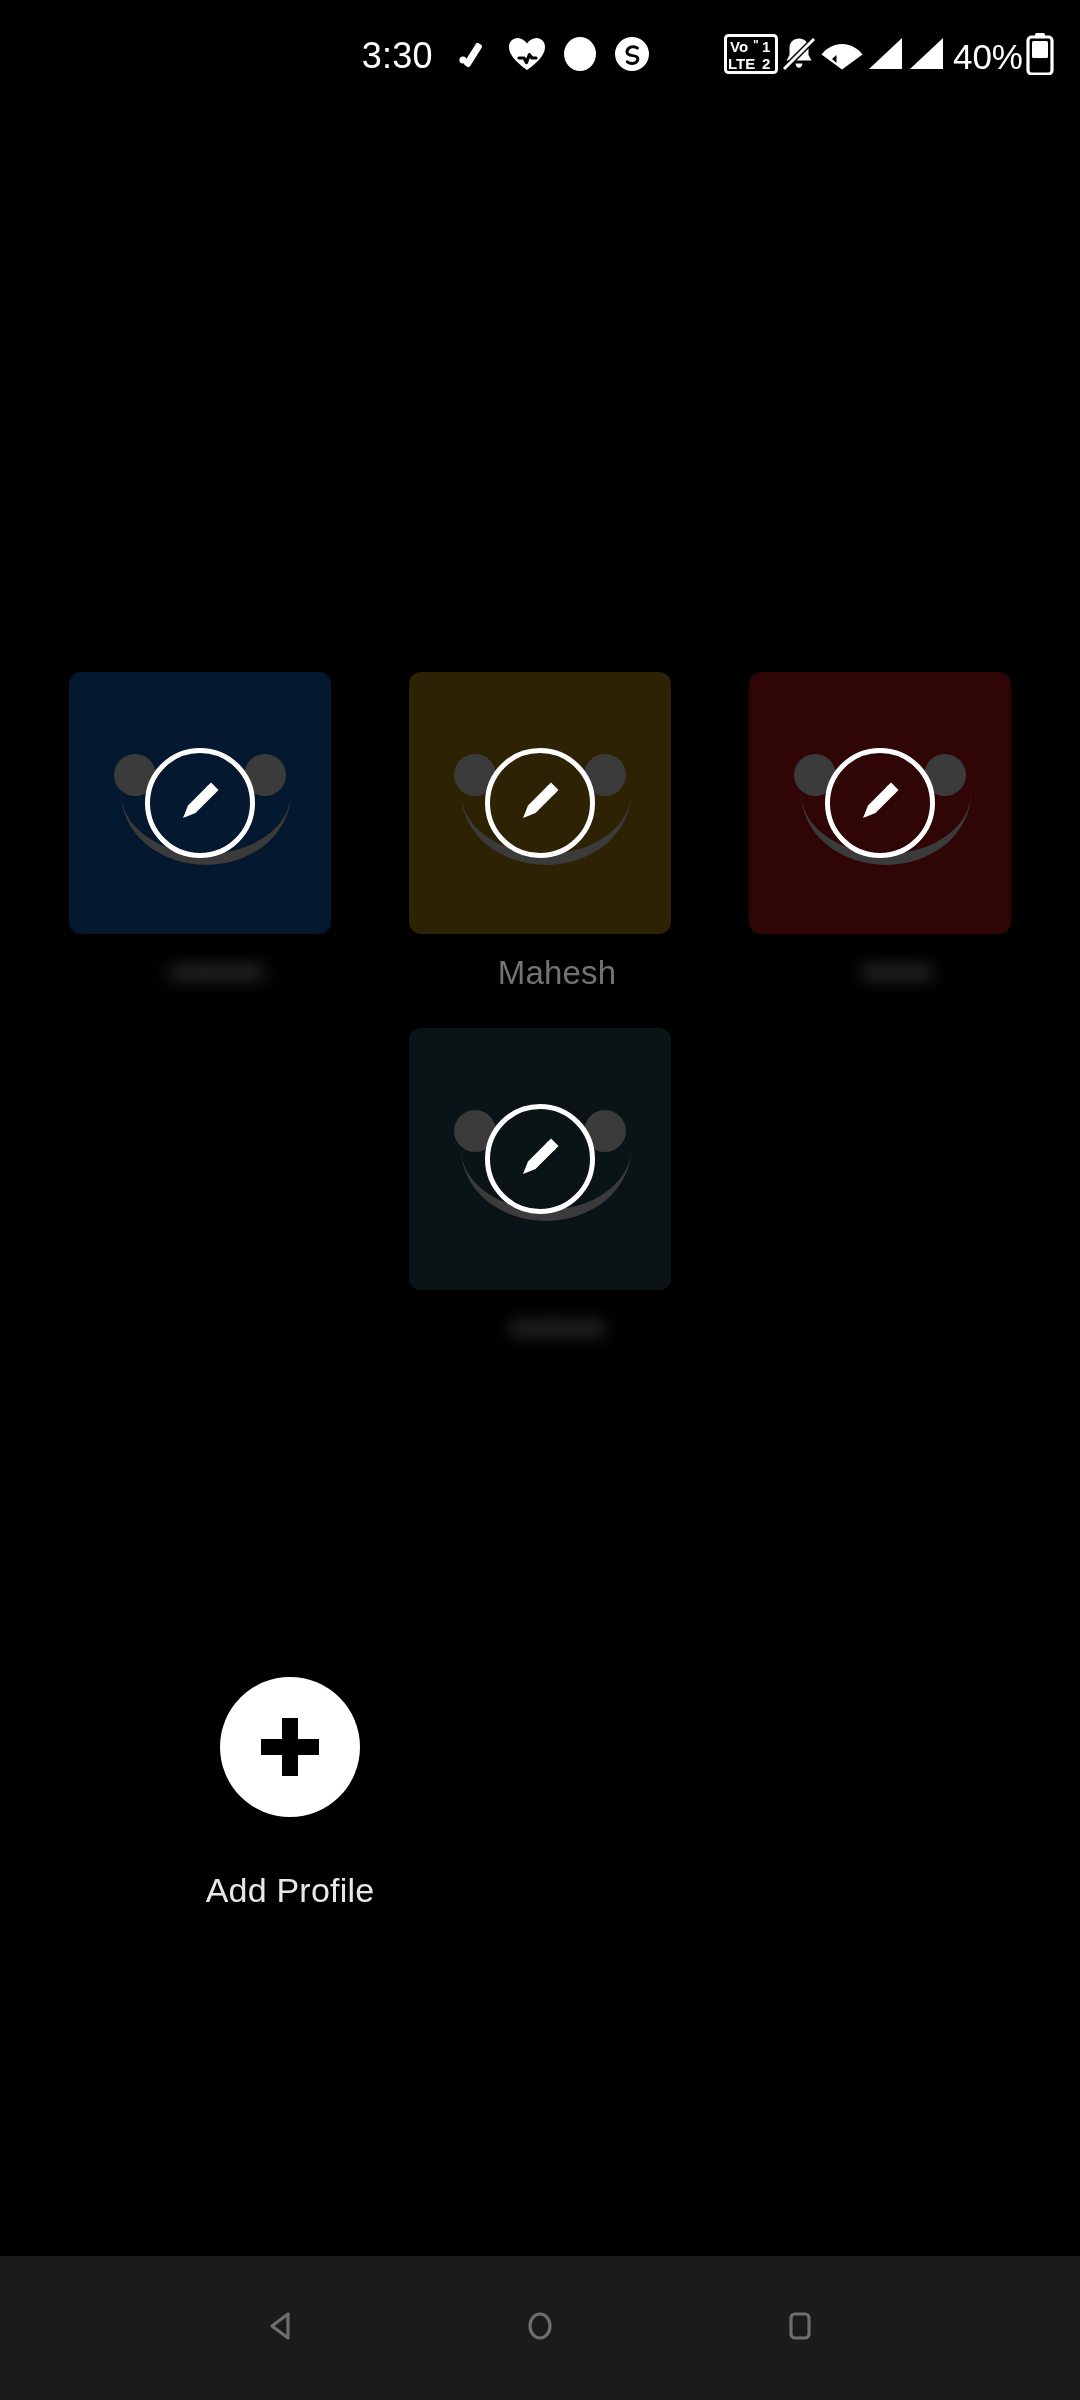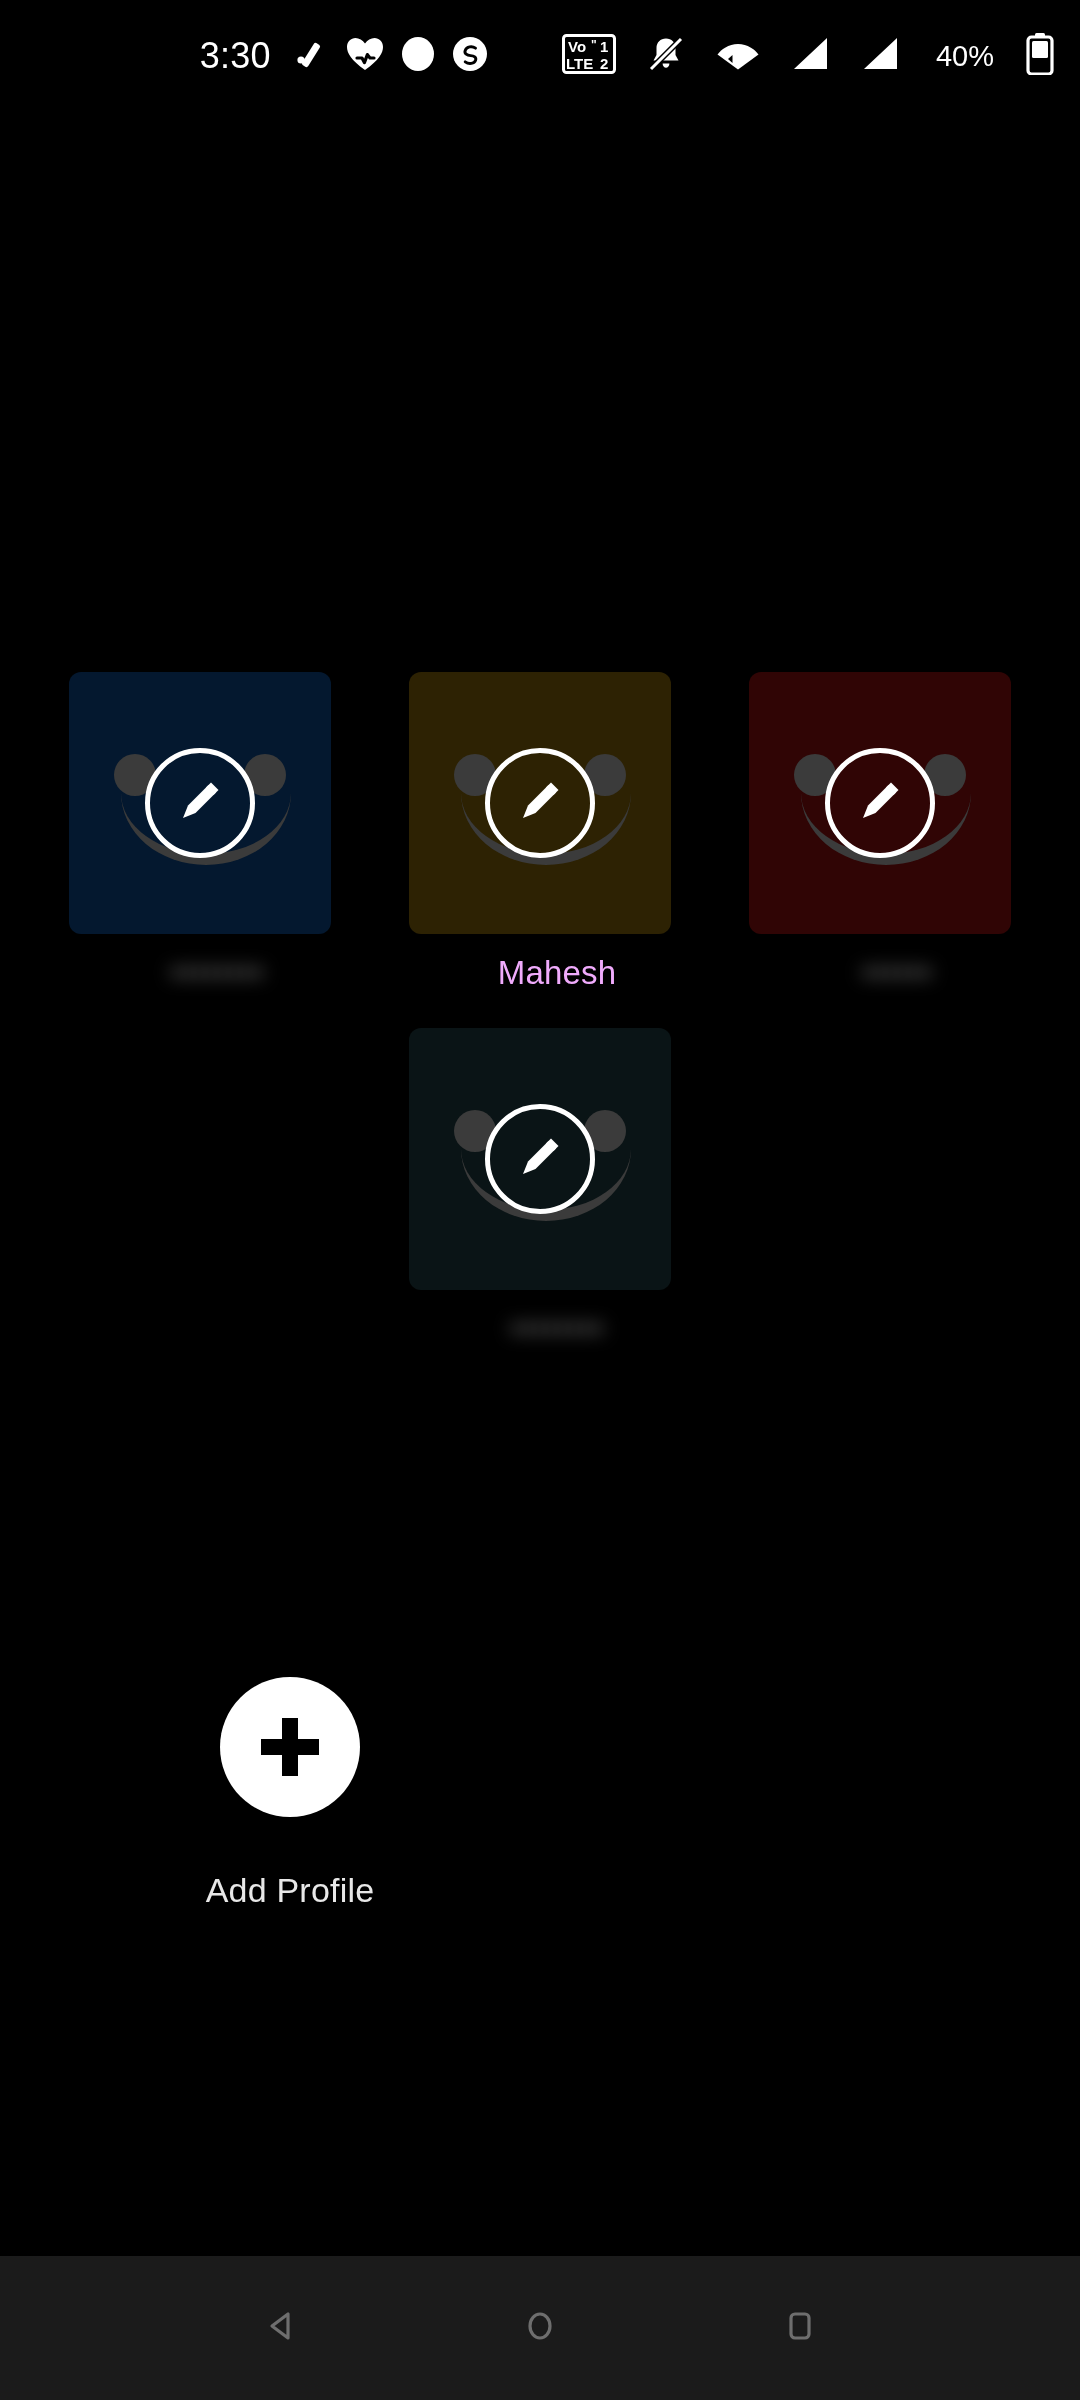--- a/index.html
+++ b/index.html
@@ -44,26 +44,26 @@
     font-size: 36px;
     font-weight: 400;
     letter-spacing: 0.3px;
     color: #ffffff;
     line-height: 1;
     margin-right: 5px;
   }
   .status-right {
     display: flex;
     align-items: center;
-    gap: 30px;
+    gap: 1px;
     margin-left: 74px;
   }
   .si { display: block; }
   .battery-pct {
-    font-size: 29px;
+    font-size: 35px;
     color: #fff;
     line-height: 1;
     margin-left: 6px;
     margin-right: 2px;
   }
 
   
   .app-bar {
     height: 126px;
     flex: 0 0 126px;
@@ -153,21 +153,21 @@
     border-radius: 50%;
     border: 5px solid #ffffff;
     display: flex;
     align-items: center;
     justify-content: center;
     box-sizing: border-box;
   }
   .profile-name {
     margin-top: 22px;
     font-size: 33px;
-    color: #f0abfc;
+    color: #737373;
     line-height: 1;
     text-align: center;
     height: 36px;
     letter-spacing: 0.2px;
     margin-left: 34px;
   }
   .profile-name.redacted {
     color: rgba(200,200,200,0.55);
     filter: blur(9px);
     -webkit-filter: blur(9px);

